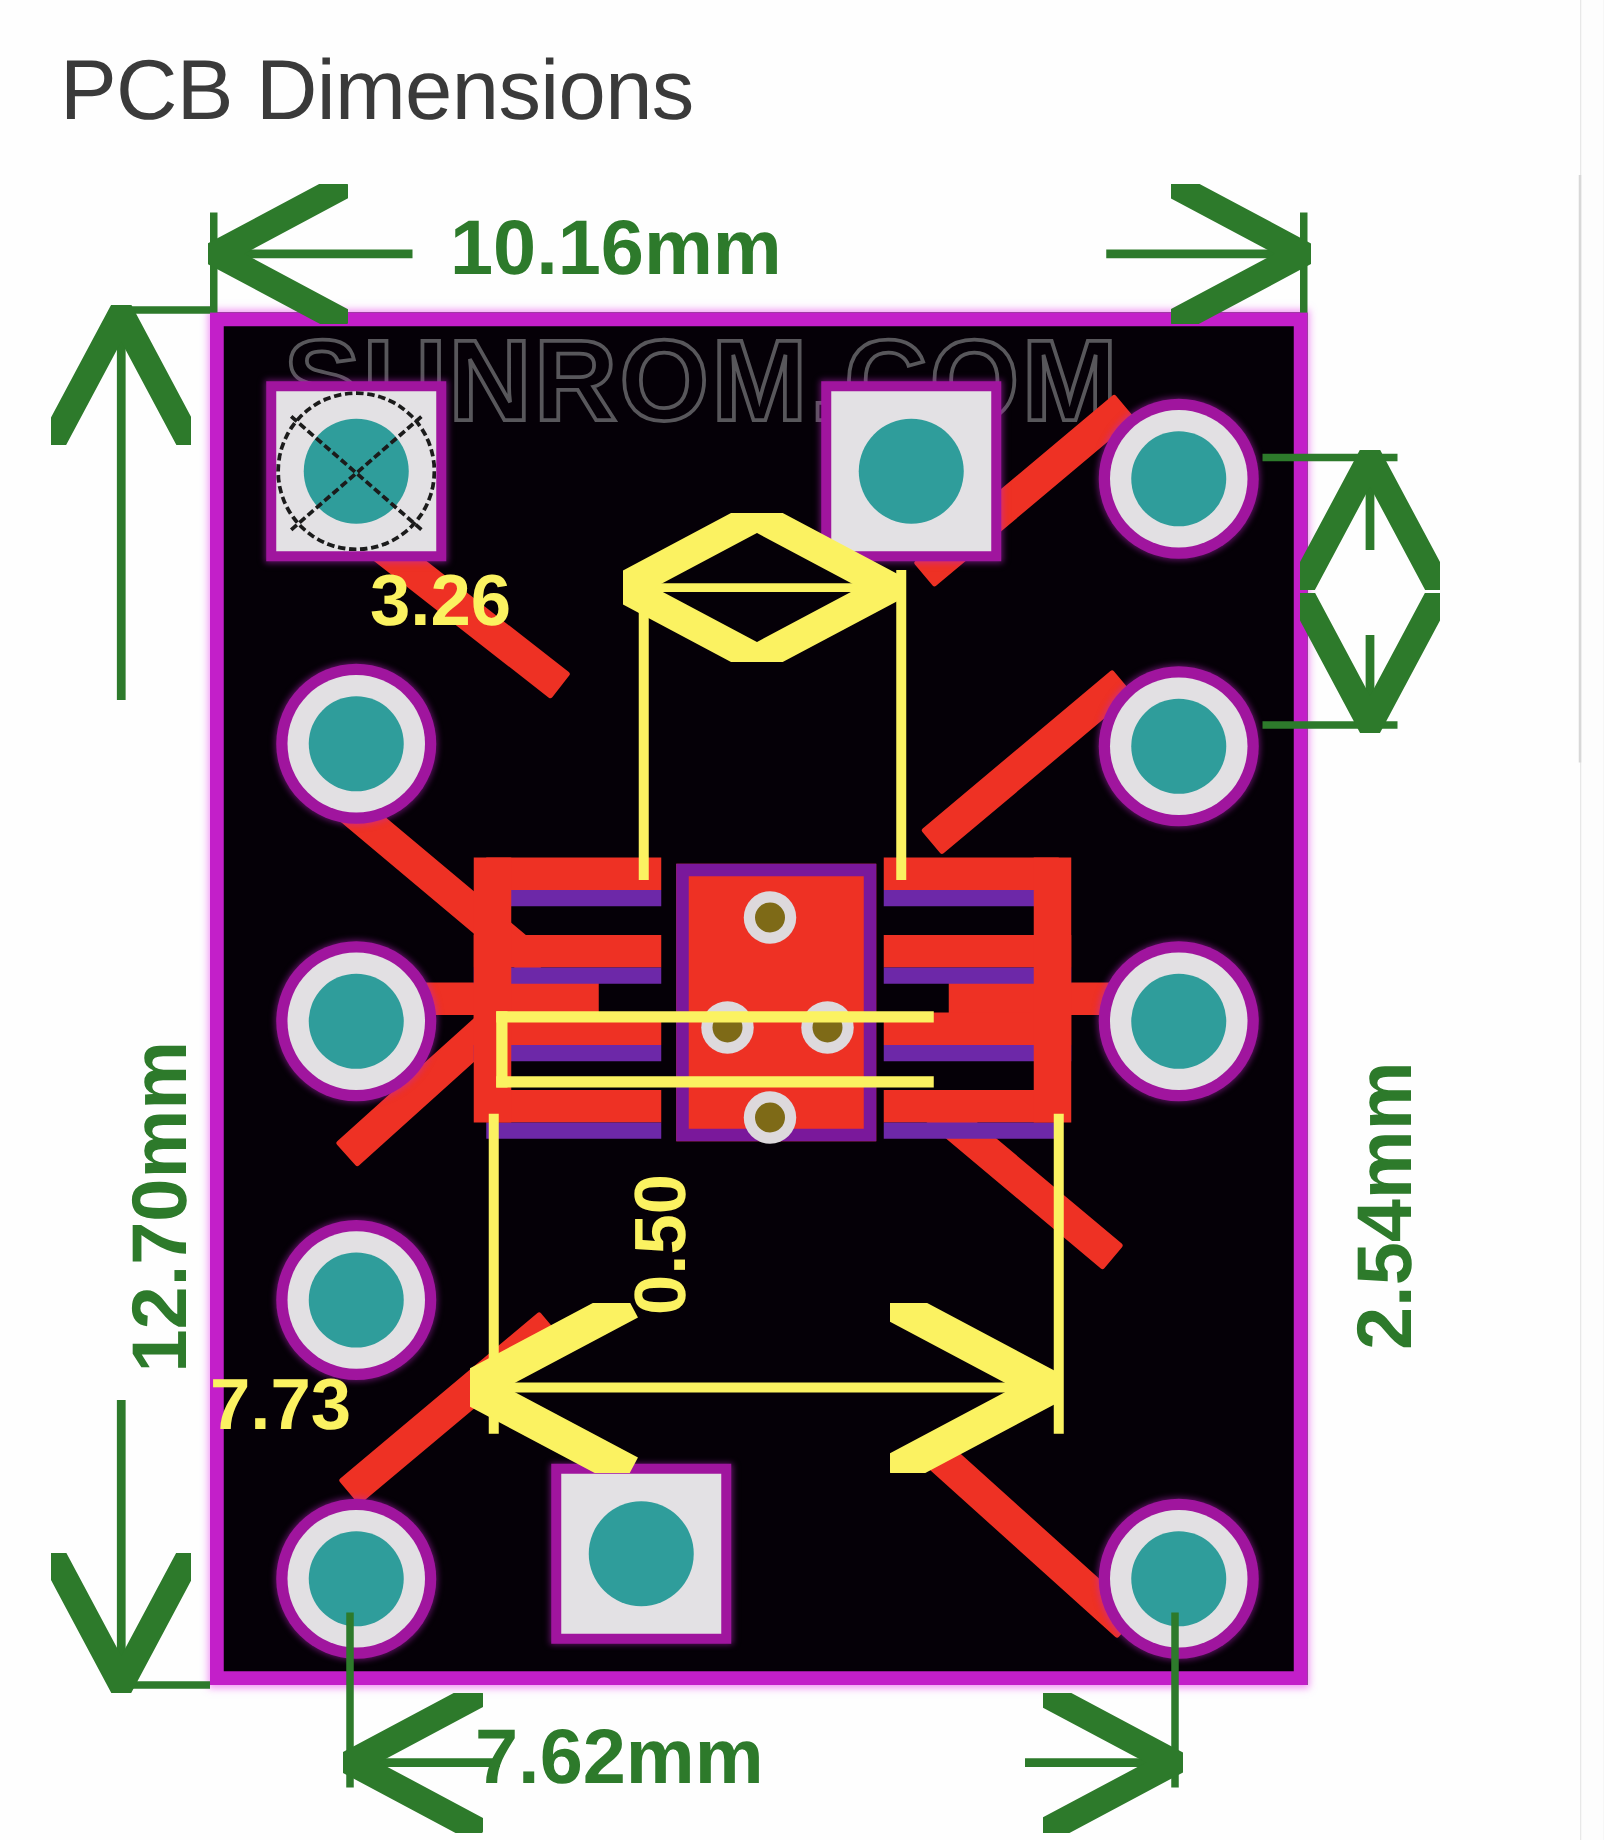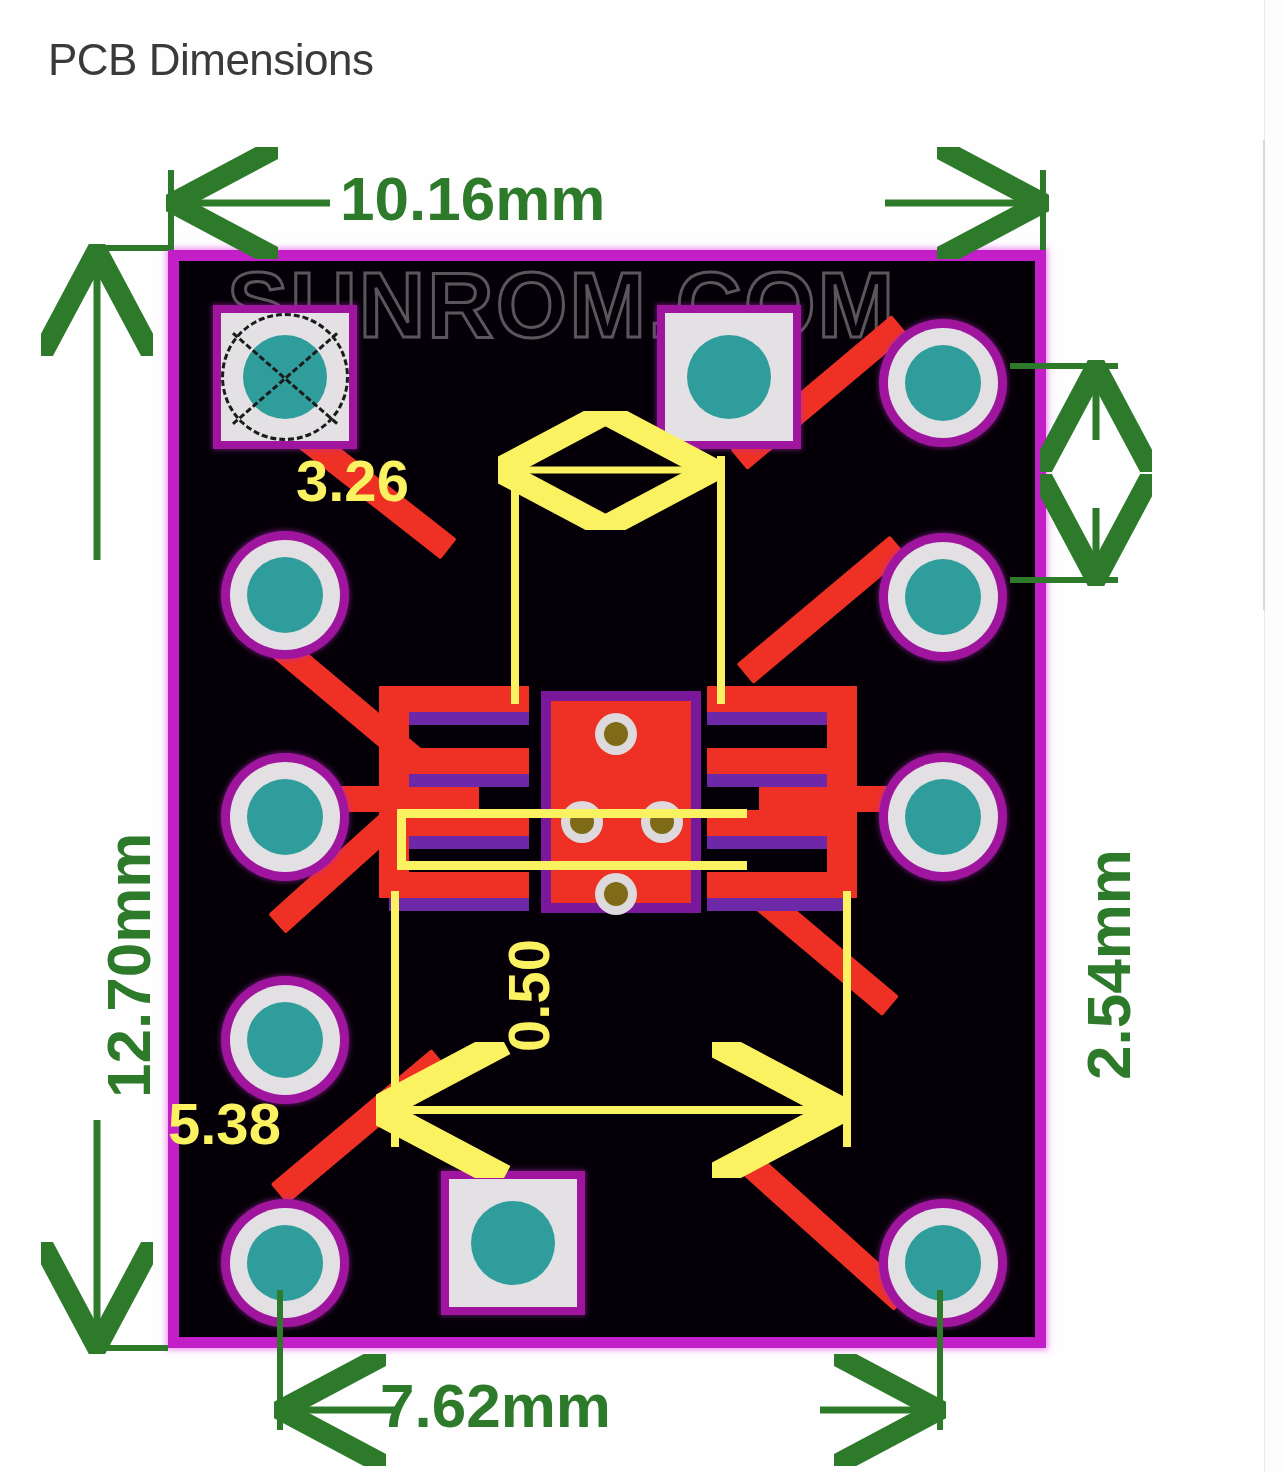--- a/index.html
+++ b/index.html
@@ -3,21 +3,21 @@
 <meta charset="utf-8">
 <style>
   html,body{margin:0;padding:0;background:#fff;}
   body{width:1283px;height:1472px;position:relative;overflow:hidden;
        font-family:"Liberation Sans",sans-serif;background:#fefefe;}
 
   
   .edge-strip{position:absolute;right:0;top:0;width:18px;height:1472px;background:#fdfdfd;border-left:1px solid #e8e8e8;}
   .edge-strip2{position:absolute;right:18px;top:140px;width:2px;height:470px;background:#d8d8d8;}
 
-  #title{position:absolute;left:48px;top:38px;font-size:44px;color:#3a3a3a;
+  #title{position:absolute;left:48px;top:38px;font-size:68px;color:#3a3a3a;
          letter-spacing:-0.5px;line-height:1;}
 
   
   #board{position:absolute;left:168px;top:250px;width:878px;height:1098px;
          background:#050007;box-sizing:border-box;border:11px solid #c31fc9;
          box-shadow:0 0 6px 2px rgba(230,60,235,.55);}
   #boardinner{position:absolute;inset:0;overflow:hidden;}
 
   .watermark{position:absolute;left:48px;top:-8px;font-size:92px;font-weight:bold;
       letter-spacing:2px;color:transparent;-webkit-text-stroke:3px rgba(120,120,125,.72);
@@ -236,20 +236,20 @@
 
   <g>
     <line x1="512" y1="470" x2="706" y2="470" stroke="#fbf261" stroke-width="7" marker-end="url(#ya)" marker-start="url(#yas)"></line>
   </g>
 
   <g>
     <line x1="392" y1="1110" x2="832" y2="1110" stroke="#fbf261" stroke-width="8" marker-end="url(#ya)" marker-start="url(#yas)"></line>
   </g>
 </svg>
 
-<div class="dim-label g-lab" style="left:340px;top:168px;">10.16mm</div>
+<div class="dim-label g-lab" style="left:360px;top:168px;">10.16mm</div>
 <div class="dim-label g-lab" style="left:380px;top:1375px;">7.62mm</div>
 <div class="dim-label g-lab rot" style="left:98px;top:1098px;">12.70mm</div>
 <div class="dim-label g-lab rot" style="left:1078px;top:1080px;">2.54mm</div>
 
 <div class="dim-label y-lab" style="left:296px;top:452px;">3.26</div>
-<div class="dim-label y-lab" style="left:168px;top:1095px;">5.38</div>
+<div class="dim-label y-lab" style="left:168px;top:1095px;">7.73</div>
 <div class="dim-label y-lab rot" style="left:500px;top:1052px;">0.50</div>
 
 </body></html>

